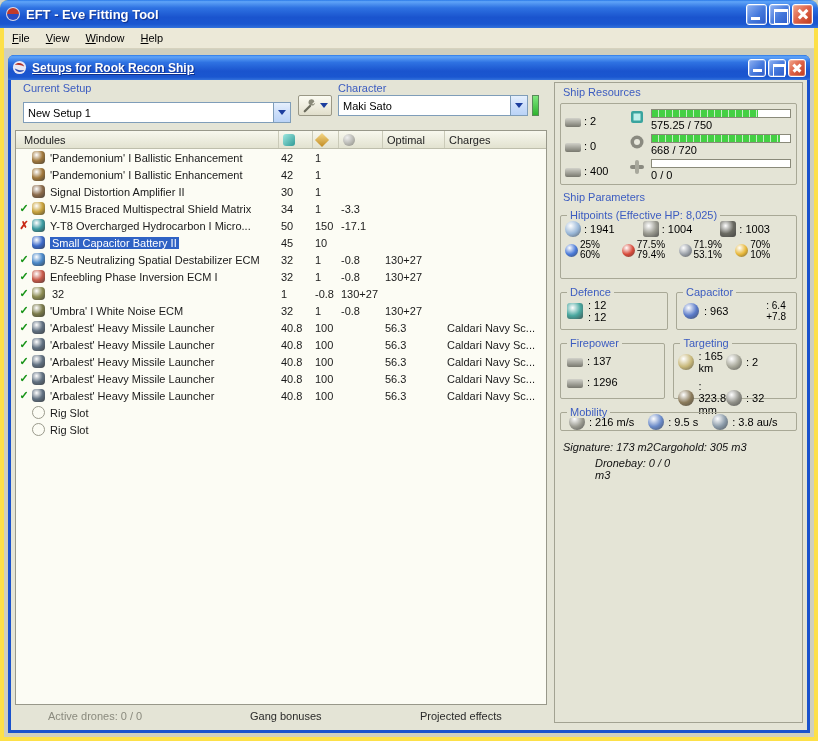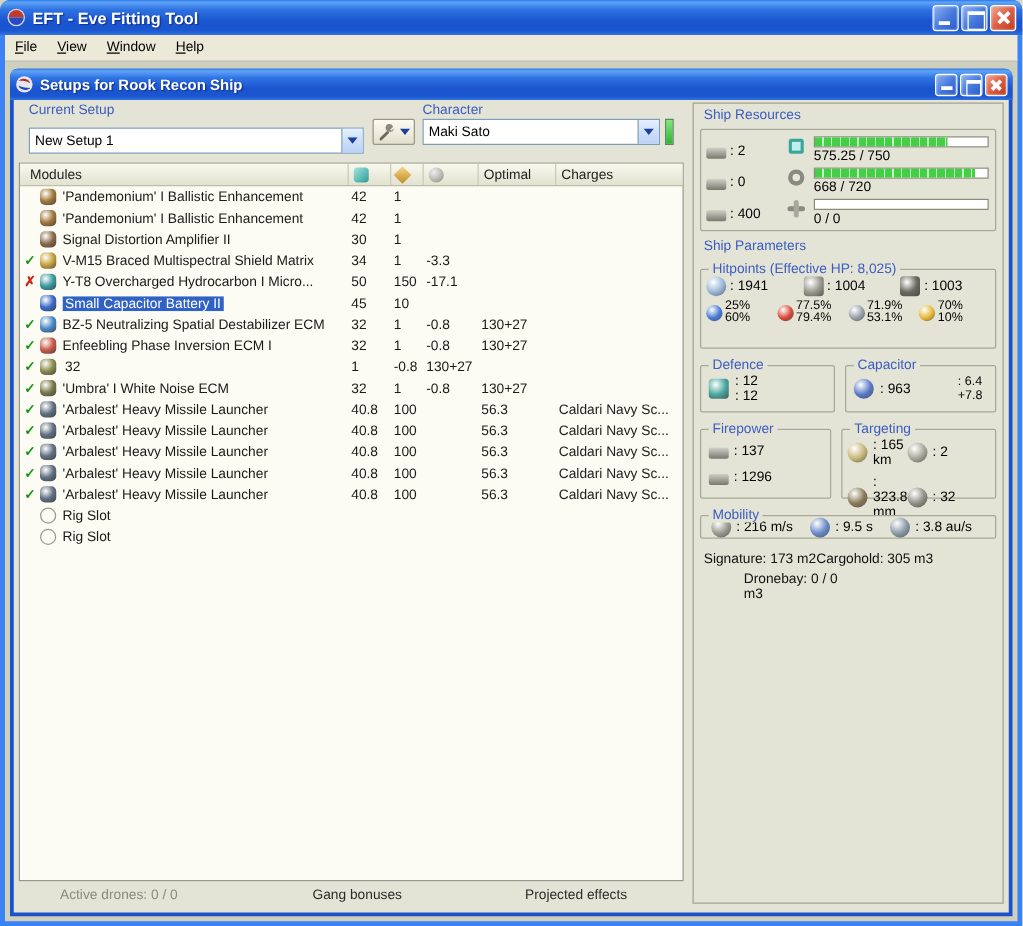--- a/index.html
+++ b/index.html
@@ -1,20 +1,20 @@
 <!DOCTYPE html>
 <html style="--selection: #2F62C4; --ok: #189418; --bad: #C82814; --bargreen: #44D044; --labelblue: #3C5CC0;"><head>
 <meta charset="utf-8">
 <style>
   * { box-sizing:border-box; margin:0; padding:0; }
   html,body { width:818px; height:741px; overflow:hidden; }
   body { font-family:"Liberation Sans", sans-serif; font-size:11px; background:#D4D4C4; position:relative; }
 
   
-  .outer { position:absolute; inset:0; background:#3b82f6; border-radius:8px 8px 0 0; }
+  .outer { position:absolute; inset:0; background:#fde047; border-radius:8px 8px 0 0; }
   .titlebar {
     position:absolute; left:0; right:0; top:0; height:28px;
     background:linear-gradient(180deg,#2878E8 0%,#5FA4F8 6%,#2E72E2 28%,#1A54CE 62%,#1A56D0 86%,#3372DC 100%);
     border-radius:8px 8px 0 0; display:flex; align-items:center; gap:5px; padding:0 5px;
     color:#fff; font-weight:bold; font-size:13px; text-shadow:1px 1px 1px #10308A;
   }
   .winbtns { margin-left:auto; display:flex; gap:2px; }
   .wbtn { width:21px; height:21px; border:1px solid #fff; border-radius:3px; position:relative;
     background:linear-gradient(135deg,#8FB2F2 0%,#4478DC 55%,#2E5BC8 100%);
     box-shadow:inset 0 0 0 1px rgba(255,255,255,.25); }
@@ -28,21 +28,21 @@
   .menubar { position:absolute; left:4px; right:4px; top:28px; height:21px; background:#ECE9D8;
     display:flex; align-items:center; color:#000; border-bottom:1px solid #D6D2BE; }
   .menu-item { display:inline-block; padding:3px 8px 4px; }
   .menu-item::first-letter { text-decoration:underline; }
   .mdi { position:absolute; left:4px; right:4px; top:49px; bottom:4px; background:#CFCFBE; }
 
   
   .inner { position:absolute; left:4px; right:4px; top:6px; height:678px; background:#1A52CC; border-radius:6px 6px 0 0; }
   .inner-tb { position:absolute; left:0; right:0; top:0; height:25px; border-radius:6px 6px 0 0;
     background:linear-gradient(180deg,#2878E8 0%,#5FA4F8 7%,#2E72E2 30%,#1A54CE 64%,#1A56D0 88%,#3372DC 100%);
-    display:flex; align-items:center; gap:5px; padding:0 4px; color:#fff; font-weight:bold; font-size:12px; text-shadow:1px 1px 1px #10308A; }
+    display:flex; align-items:center; gap:5px; padding:0 4px; color:#fff; font-weight:bold; font-size:12px; text-shadow:1px 1px 1px #10308A;text-decoration:underline; }
   .inner-tb .wbtn { width:18px; height:18px; }
   .inner-tb .wbtn.close::before,.inner-tb .wbtn.close::after { width:10px; }
   .inner-tb .wbtn.max::after { width:10px; height:9px; }
   .client { position:absolute; left:3px; right:3px; top:25px; bottom:3px; background:#E4E4D6; overflow:hidden; }
 
   .blue { color:var(--labelblue,#3C5CC0); }
   .abs { position:absolute; }
 
   
   .combo { position:absolute; height:21px; background:#fff; border:1px solid #7F9DB9; display:flex; align-items:center; }
@@ -121,21 +121,21 @@
   .capacitor-group { flex:1; height:38px; padding:4px 6px; display:flex; gap:5px; align-items:center; }
   .stack { display:flex; flex-direction:column; justify-content:center; line-height:12px; }
   .stack.small { font-size:10px; line-height:11px; }
 
   .fire-group { width:108px; height:56px; padding:6px 6px; display:flex; flex-direction:column; justify-content:space-around; }
   .irow { display:flex; gap:4px; align-items:center; }
   .target-group { flex:1; height:56px; padding:6px 4px; display:grid; grid-template-columns:1fr 66px; row-gap:6px; }
 
   .mobility-group { margin-top:13px; height:19px; padding:4px 8px; display:flex; gap:14px; align-items:center; }
 
-  .sigline { margin:10px 0 0 3px; display:flex; color:#111; }
+  .sigline { margin:10px 0 0 3px; display:flex; color:#111;font-style:italic; }
   .sigline span:first-child { width:90px; }
   .sig2 { margin-top:4px;margin-left:35px; }
 </style>
 </head>
 <body>
 
 <div class="outer">
   <div class="titlebar">
     <svg width="16" height="16" viewBox="0 0 16 16">
         <circle cx="8" cy="8" r="7" fill="#D8D8E8"></circle>

